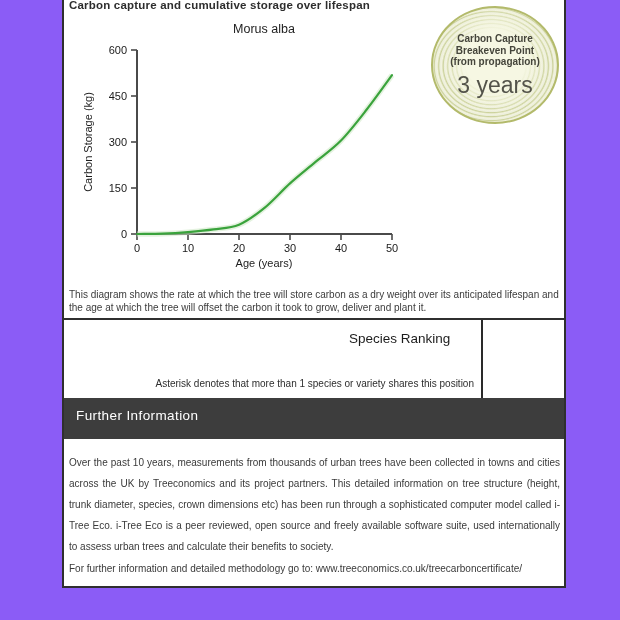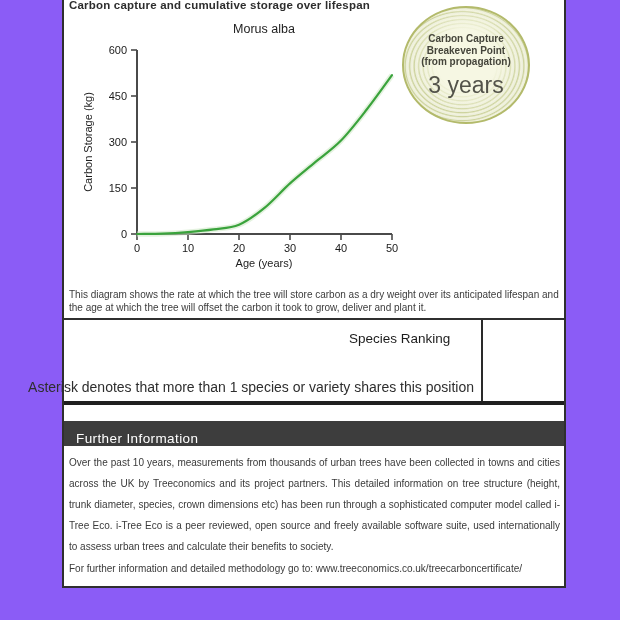--- a/index.html
+++ b/index.html
@@ -7,42 +7,42 @@
           font-family:"Liberation Sans","DejaVu Sans",sans-serif;color:#333;}
   .page{position:absolute;left:62px;top:-4px;width:504px;height:592px;box-sizing:border-box;
         border:2px solid #2f2f2f;background:#fff;}
   
   .sec-chart{position:absolute;left:0;top:0;width:500px;height:322px;box-sizing:border-box;
              border-bottom:2px solid #2f2f2f;background:#fff;}
   .doc-title{position:absolute;left:5px;top:1px;font-size:11.5px;font-weight:bold;color:#2e2e2e;
              letter-spacing:0.2px;white-space:nowrap;}
   .chart-svg{position:absolute;left:0;top:18px;width:360px;height:260px;}
   
-  .badge{position:absolute;left:338px;top:8px;width:128px;height:118px;border-radius:50%;
+  .badge{position:absolute;left:367px;top:8px;width:128px;height:118px;border-radius:50%;
          border:2px solid #b3ba6b;box-sizing:border-box;
          background:
            radial-gradient(ellipse at 50% 46%, #f6f7e3 0%, #f6f7e3 34%, rgba(246,247,227,0) 60%),
            repeating-radial-gradient(ellipse at 47% 51%, #f3f4df 0px, #eceedb 2px, #ccd29b 3px, #f0f1dc 4.5px);
          display:flex;flex-direction:column;align-items:center;justify-content:center;text-align:center;}
   .badge-line{font-size:10px;font-weight:bold;color:#45453b;line-height:11.5px;}
   .badge-value{font-size:23px;color:#53534a;margin-top:5px;line-height:24px;}
   .diagram-note{position:absolute;left:5px;top:291px;width:492px;font-size:10px;line-height:12.8px;
                 color:#3c3c3c;}
   
   .sec-rank{position:absolute;left:0;top:322px;width:500px;height:85px;box-sizing:border-box;
             border-bottom:4px solid #1f1f1f;background:#fff;}
   .rank-left{position:absolute;left:0;top:0;width:419px;height:81px;box-sizing:border-box;
              border-right:2px solid #2a2a2a;}
   .rank-title{position:absolute;left:285px;top:10px;font-size:13.5px;line-height:18px;color:#1c1c1c;}
-  .rank-note{position:absolute;right:7px;bottom:6px;font-size:14px;color:#2e2e2e;white-space:nowrap;}
+  .rank-note{position:absolute;right:7px;bottom:12px;font-size:10px;color:#2e2e2e;white-space:nowrap;}
   .rank-right{position:absolute;left:419px;top:0;width:81px;height:81px;display:flex;
               align-items:center;justify-content:center;}
   .rank-value{font-size:18px;color:#111;letter-spacing:0.3px;}
   
-  .sec-band{position:absolute;left:0;top:423px;width:500px;height:41px;background:#3d3d3d;
+  .sec-band{position:absolute;left:0;top:400px;width:500px;height:41px;background:#3d3d3d;
             box-sizing:border-box;}
   .band-title{position:absolute;left:12px;top:10px;font-size:13.5px;color:#ffffff;letter-spacing:0.4px;}
   .sec-body{position:absolute;left:0;top:448px;width:500px;height:140px;box-sizing:border-box;background:#fff;}
   .body-para{position:absolute;left:5px;top:6px;width:491px;font-size:10px;line-height:21px;
              color:#3a3a3a;text-align:justify;}
   .body-footer{position:absolute;left:5px;top:112px;width:491px;font-size:10px;line-height:21px;
                color:#3a3a3a;white-space:nowrap;}
 </style>
 </head>
 <body>

